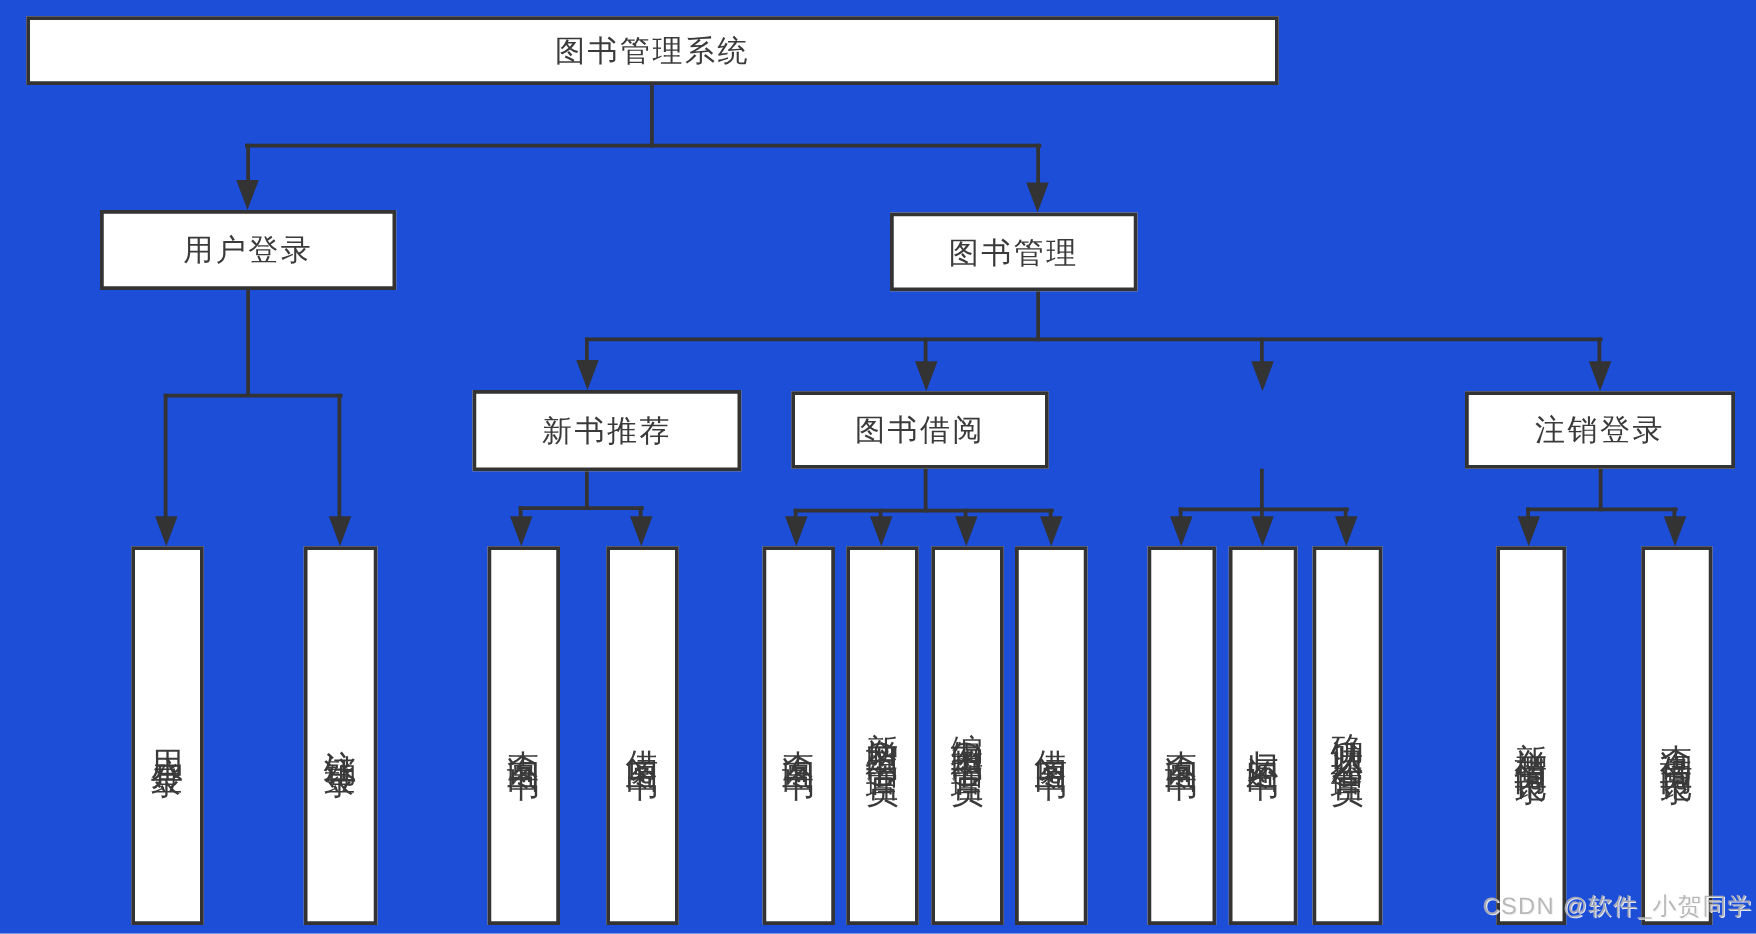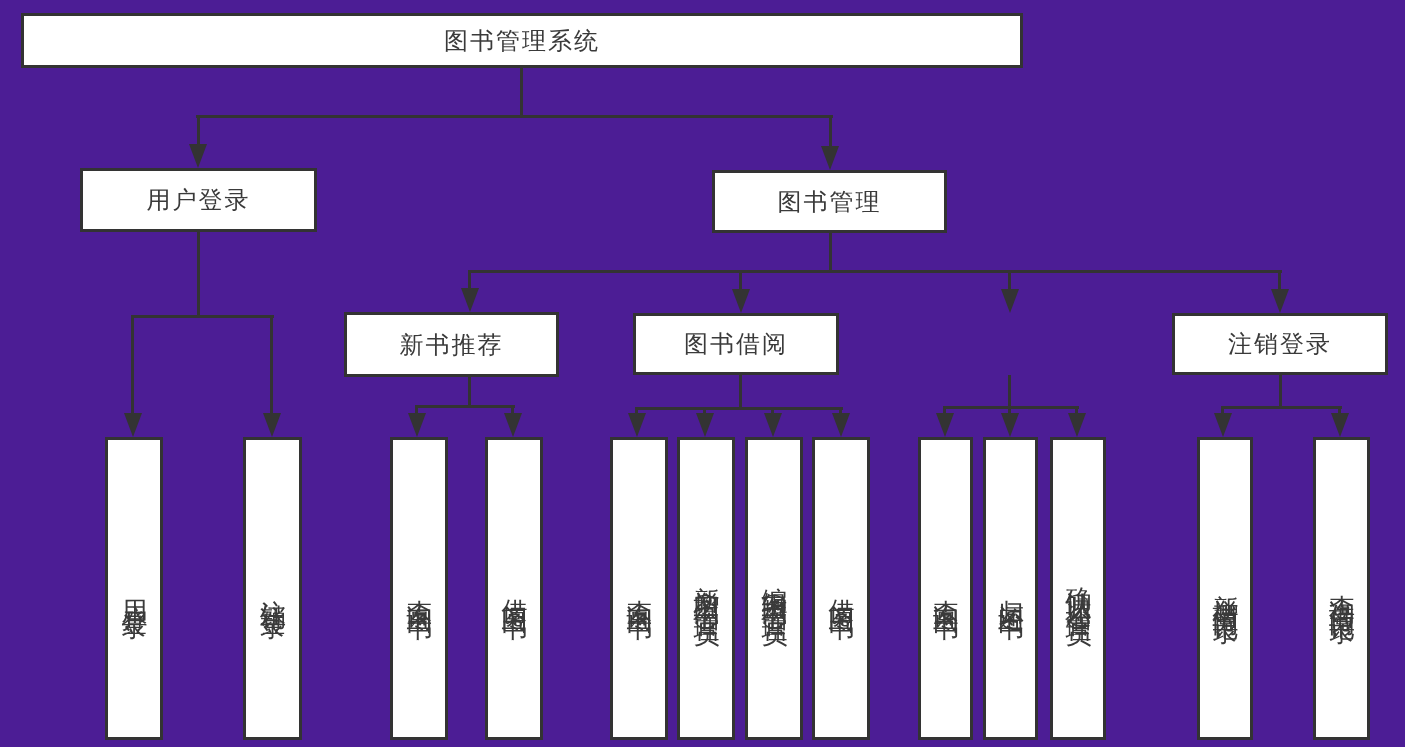--- a/index.html
+++ b/index.html
@@ -1,17 +1,17 @@
 <!DOCTYPE html>
 <html><head>
 <meta charset="utf-8">
 <style>
   html,body{margin:0;padding:0;background:#fff;}
-  .stage{position:relative;width:1405px;height:747px;background:#4c1d95;overflow:hidden;
-         font-family:Liberation Serif, serif;color:#3a3a3a;}
+  .stage{position:relative;width:1405px;height:747px;background:#1d4ed8;overflow:hidden;
+         font-family:Liberation Sans, sans-serif;color:#3a3a3a;}
   
   .bx{position:absolute;box-sizing:border-box;border:3px solid #333333;background:#ffffff;
       display:flex;align-items:center;justify-content:center;font-size:24px;letter-spacing:2px;z-index:2;}
   
   .vbx{position:absolute;box-sizing:border-box;border:3px solid #333333;background:#ffffff;
        display:flex;align-items:center;justify-content:center;z-index:2;}
   .vbx span{writing-mode:vertical-rl;text-orientation:mixed;font-size:26px;letter-spacing:5px;
             white-space:nowrap;line-height:1;}
   
   .ln{position:absolute;background:#333333;z-index:1;}
@@ -85,25 +85,25 @@
   <div class="ln" style="left:1338px;top:406px;width:3px;height:9px"></div>
   <div class="ah" style="left:1331px;top:413px"></div>
 
   <div class="bx" style="left:21px;top:13px;width:1002px;height:55px">
     <span>图书管理系统</span>
   </div>
 
   <div class="bx" style="left:80px;top:168px;width:237px;height:64px">
     <span>用户登录</span>
   </div>
-  <div class="bx" style="left:712px;top:170px;width:235px;height:63px">
+  <div class="bx" style="left:712px;top:170px;width:198px;height:63px">
     <span>图书管理</span>
   </div>
 
-  <div class="bx" style="left:344px;top:312px;width:215px;height:65px">
+  <div class="bx" style="left:378px;top:312px;width:215px;height:65px">
     <span>新书推荐</span>
   </div>
   <div class="bx" style="left:633px;top:313px;width:206px;height:62px">
     <span>图书借阅</span>
   </div>
   <div class="bx" style="left:1172px;top:313px;width:216px;height:62px">
     <span>注销登录</span>
   </div>
 
   <div class="vbx" style="left:105px;top:437px;width:58px;height:303px">
@@ -143,14 +143,15 @@
     <span>确认归还（管理员）</span>
   </div>
 
   <div class="vbx" style="left:1197px;top:437px;width:56px;height:303px">
     <span>新增借阅记录</span>
   </div>
   <div class="vbx" style="left:1313px;top:437px;width:57px;height:303px">
     <span>查询借阅记录</span>
   </div>
 
+  <div class="watermark">CSDN @软件_小贺同学</div>
 
 </div>
 
 </body></html>

